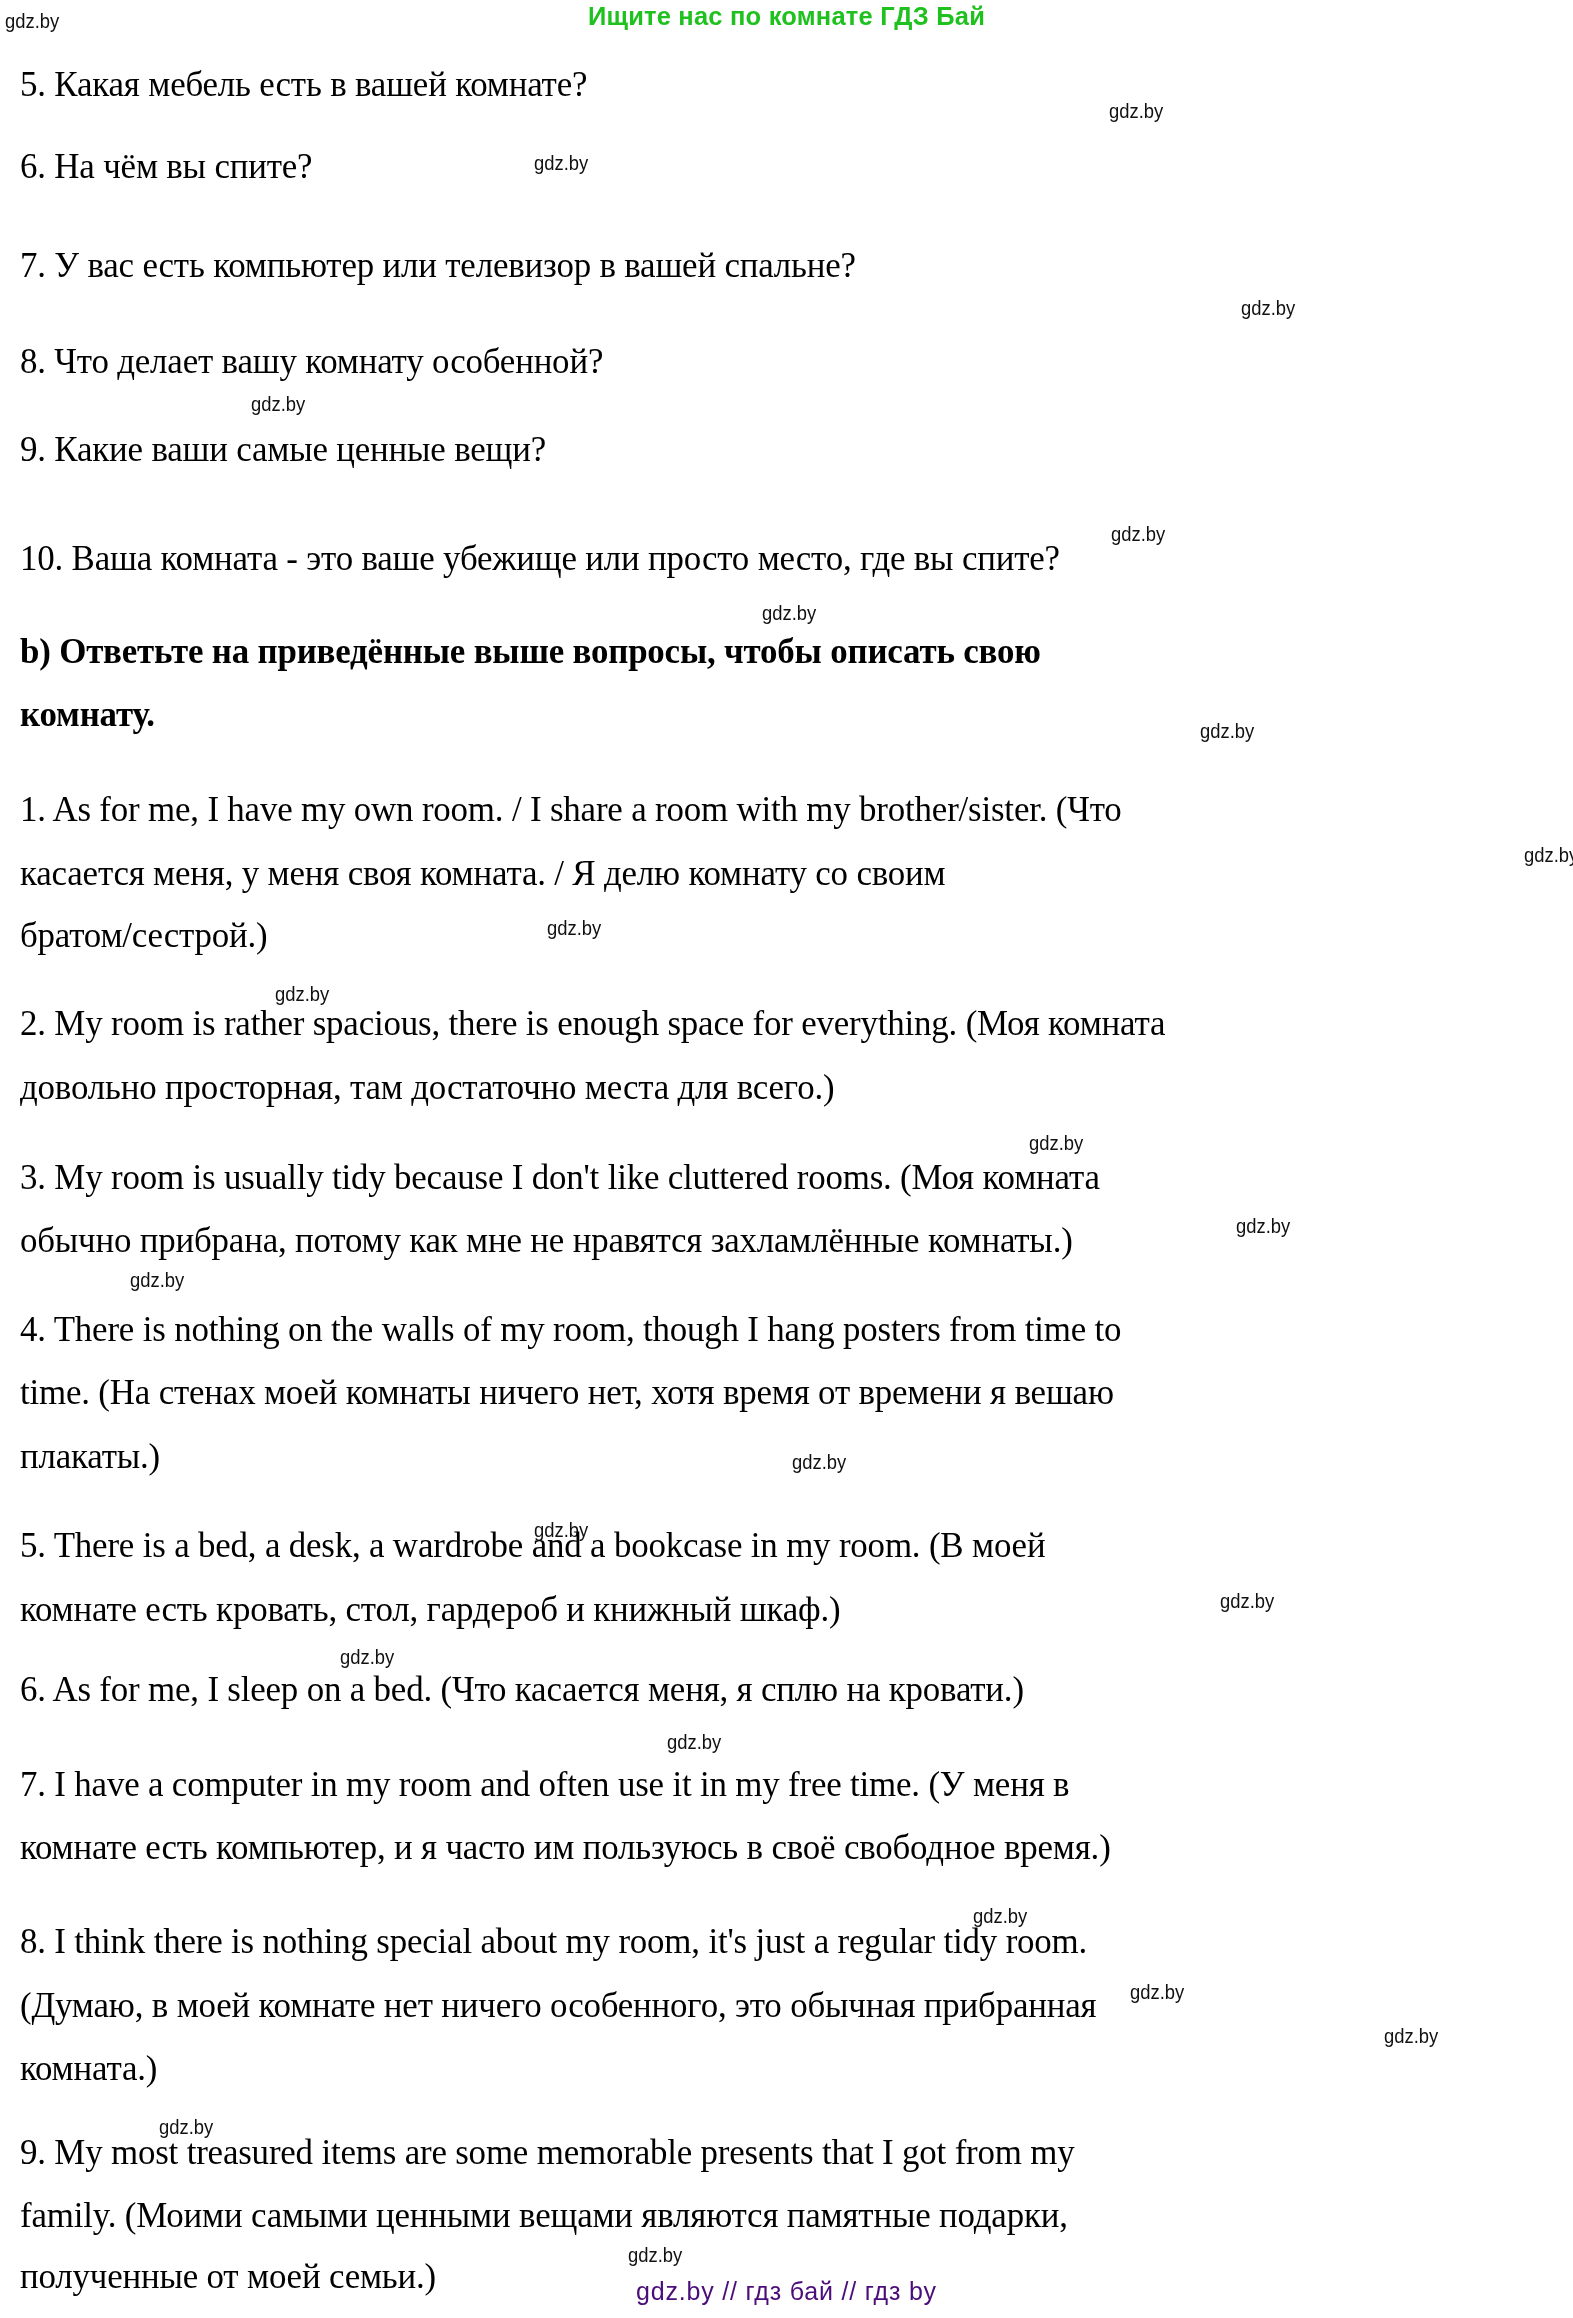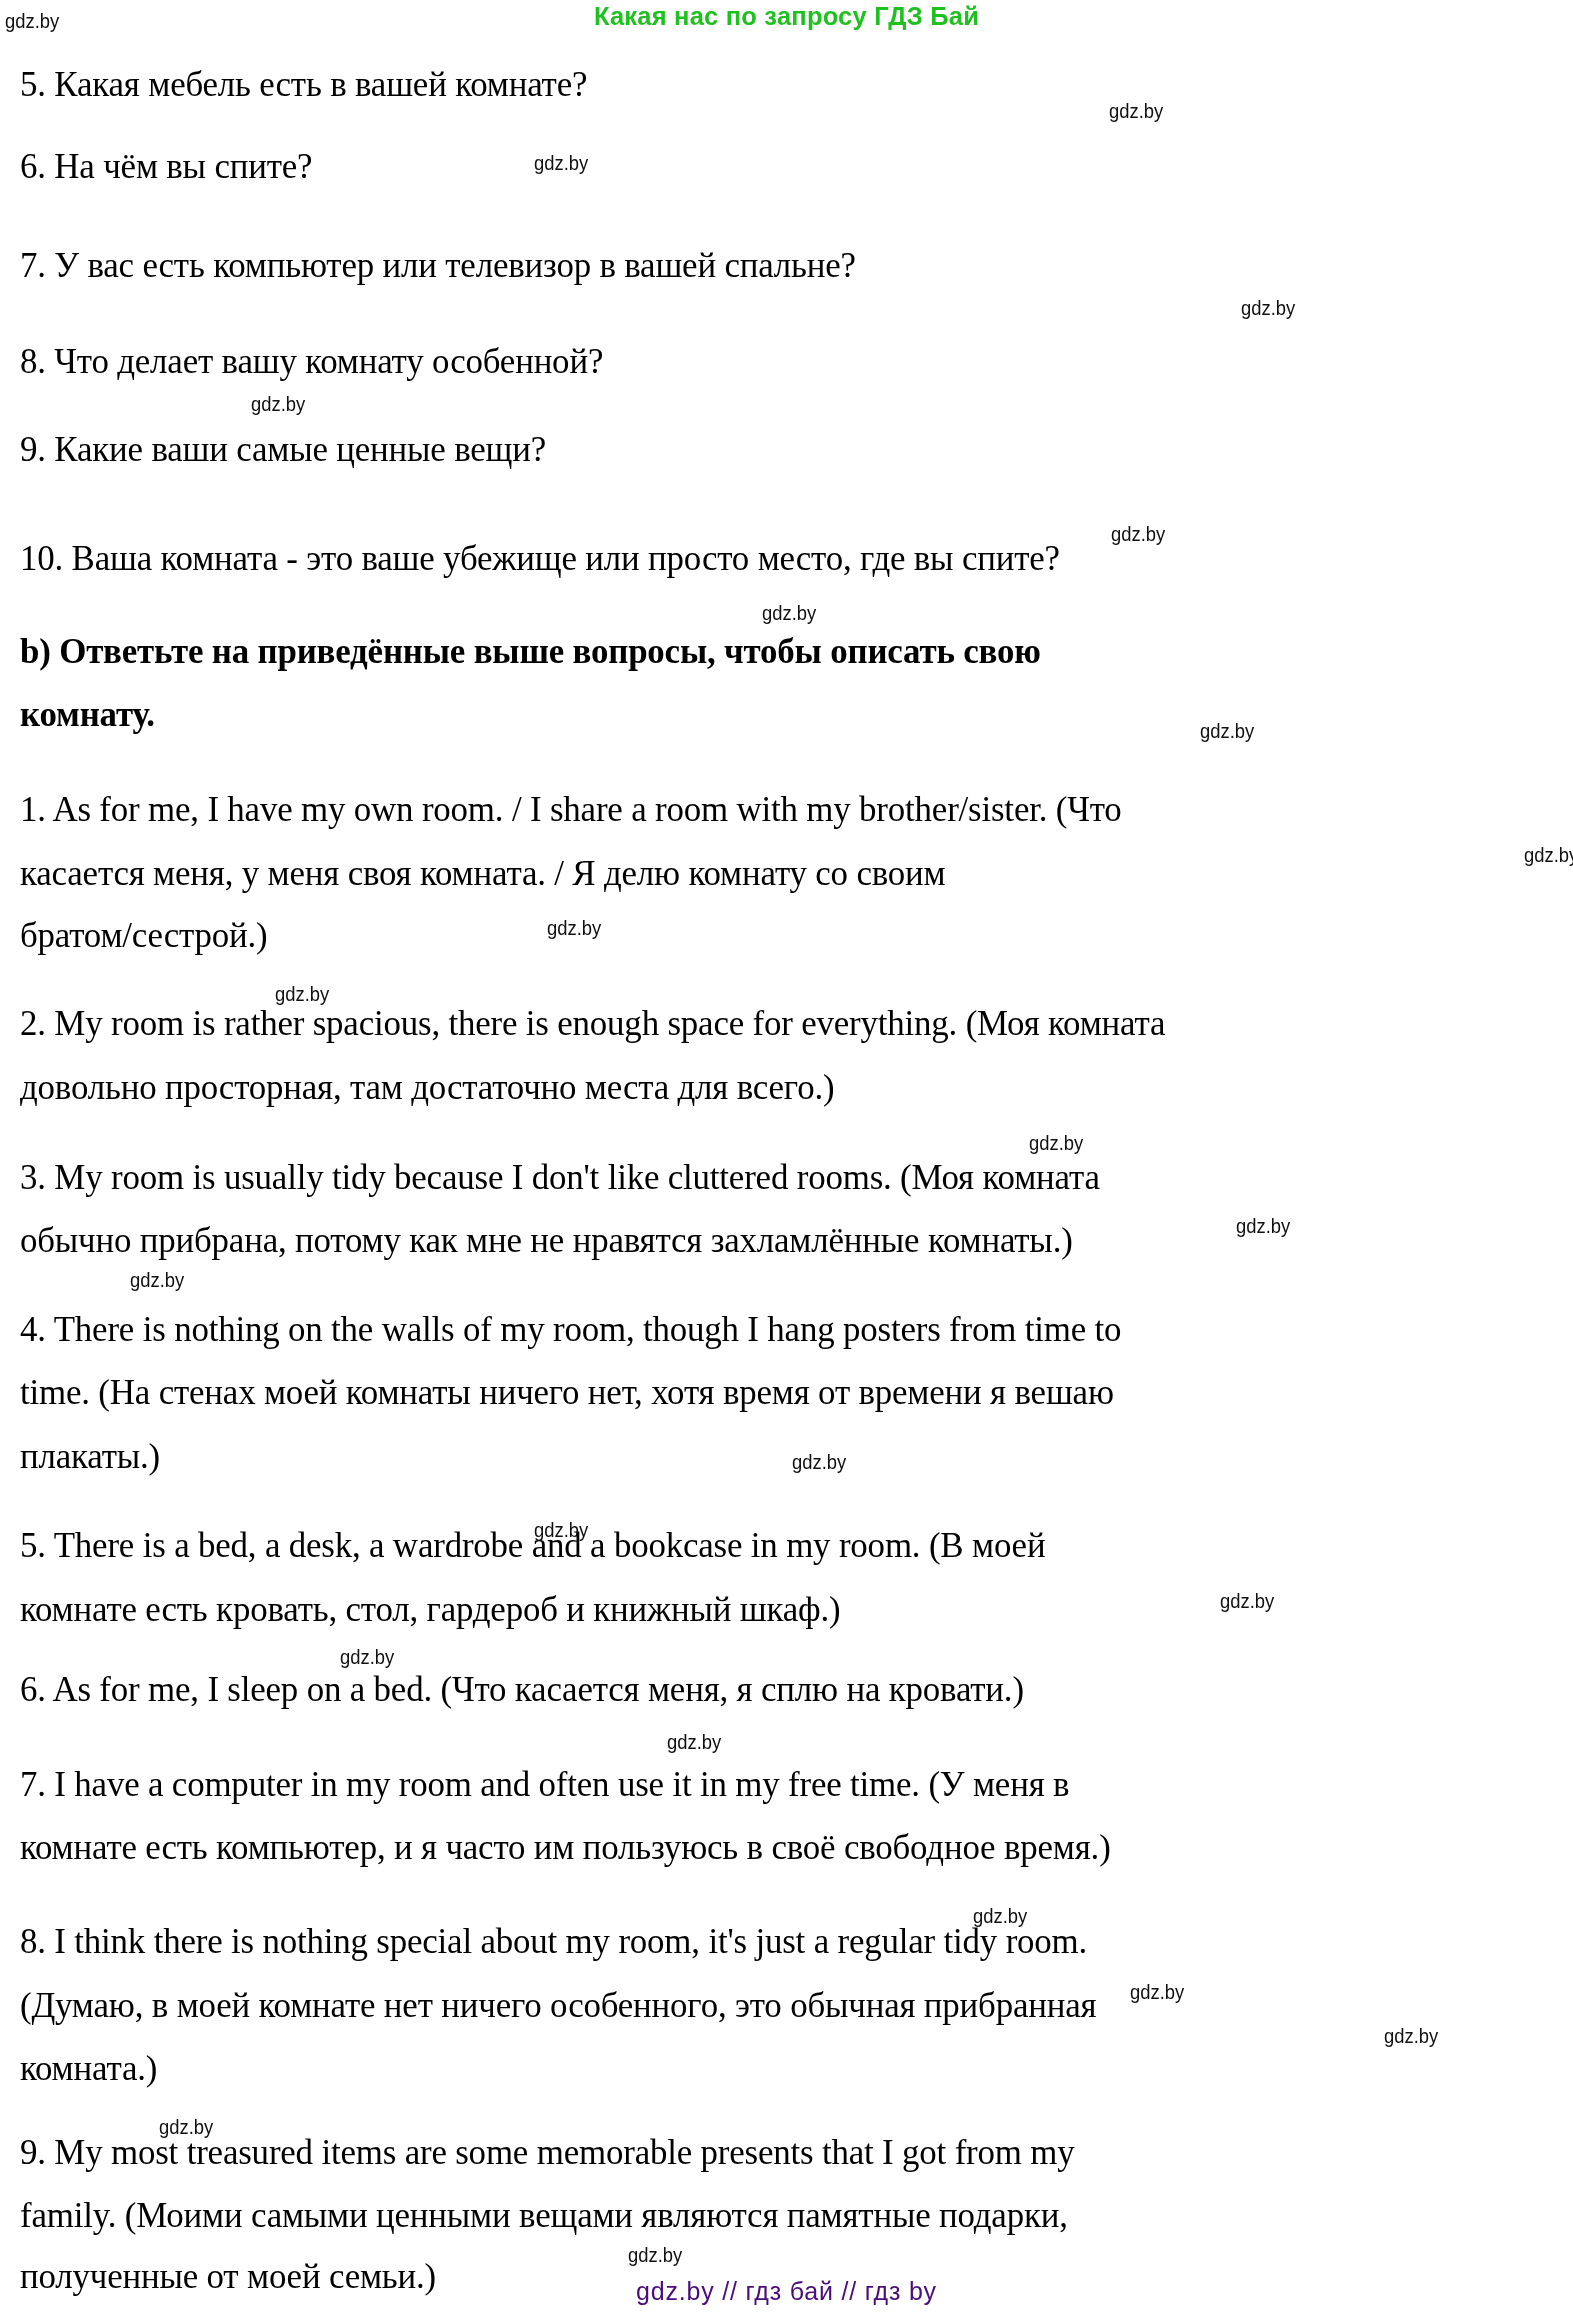--- a/index.html
+++ b/index.html
@@ -79,21 +79,21 @@
     letter-spacing: 0.8px;
     color: #4a0d7a;
     white-space: nowrap;
   }
 </style>
 </head>
 <body>
 
 <div id="page">
 
-  <div class="promo" style="color: rgb(31, 193, 31);">Какая нас по запросу ГДЗ Бай</div>
+  <div class="promo" style="color: rgb(31, 193, 31);">Ищите нас по комнате ГДЗ Бай</div>
 
   <div id="watermark-layer">
       <div class="wm" style="left: 4.6px; top: 10.8px; font-size: 20px;">gdz.by</div>
       <div class="wm" style="left: 1109px; top: 101px; font-size: 20px;">gdz.by</div>
       <div class="wm" style="left: 534px; top: 153px; font-size: 20px;">gdz.by</div>
       <div class="wm" style="left: 1241px; top: 298px; font-size: 20px;">gdz.by</div>
       <div class="wm" style="left: 251px; top: 394px; font-size: 20px;">gdz.by</div>
       <div class="wm" style="left: 1111px; top: 524px; font-size: 20px;">gdz.by</div>
       <div class="wm" style="left: 762px; top: 603px; font-size: 20px;">gdz.by</div>
       <div class="wm" style="left: 1200px; top: 721px; font-size: 20px;">gdz.by</div>

